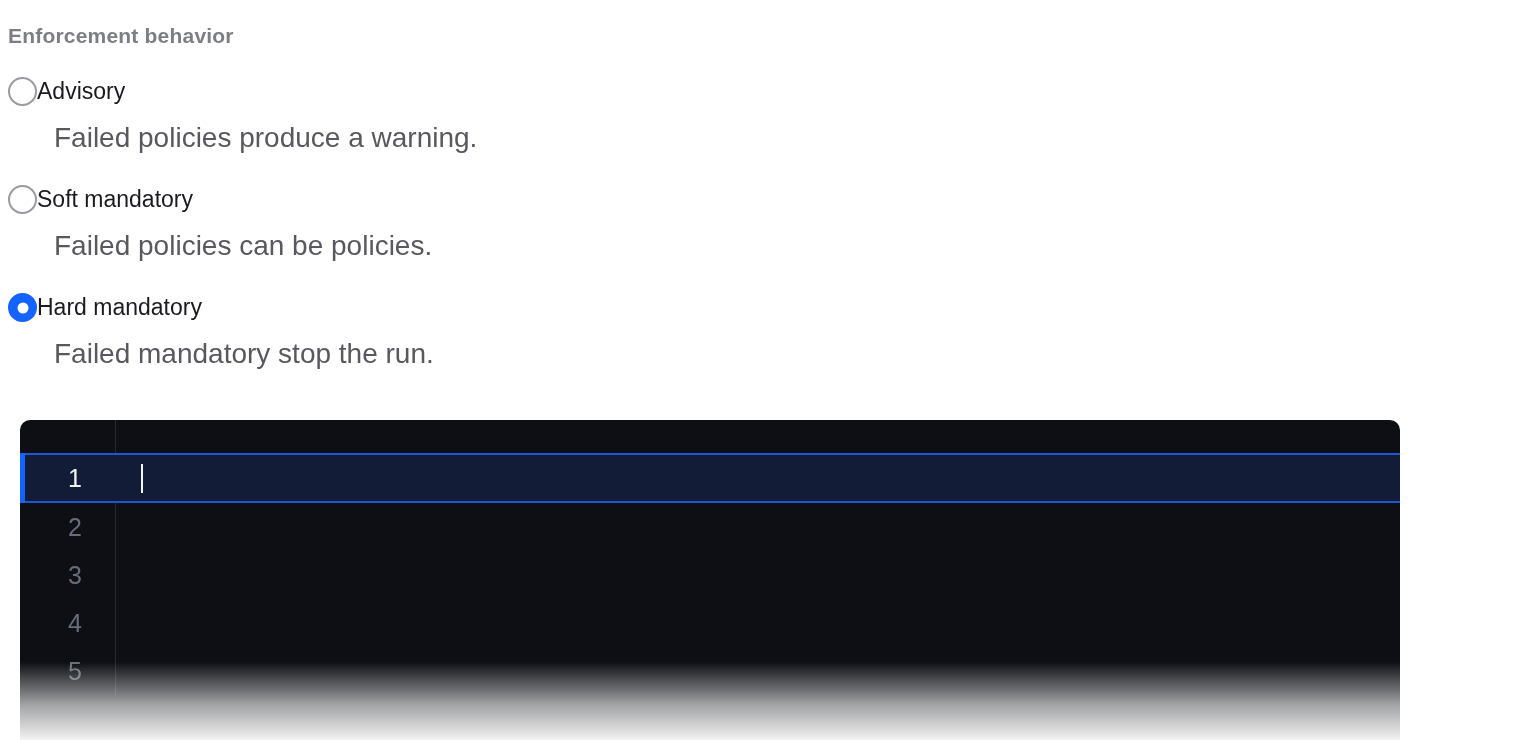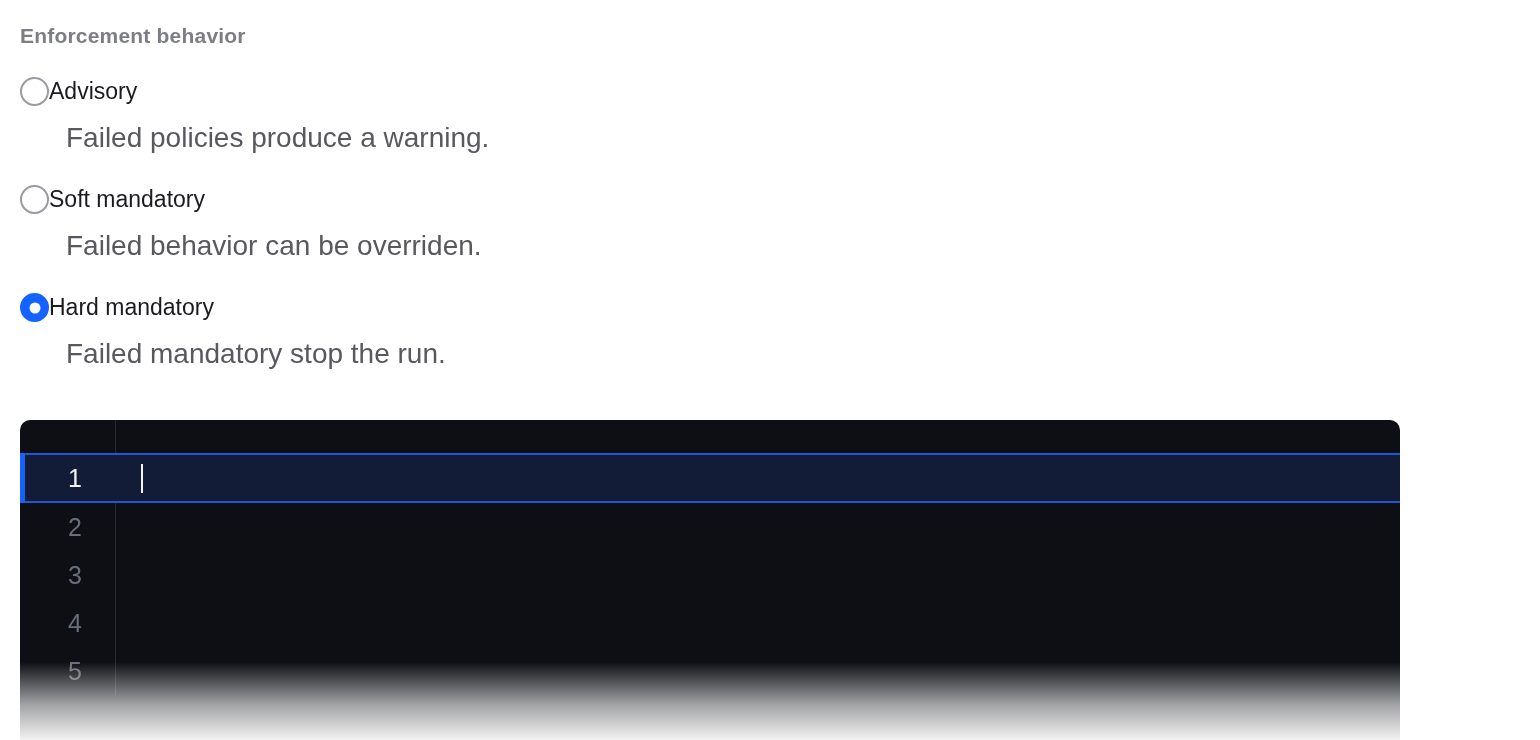--- a/index.html
+++ b/index.html
@@ -2,21 +2,21 @@
 <html><head>
 <meta charset="utf-8">
 <style>
   * { margin: 0; padding: 0; box-sizing: border-box; }
   html, body {
     width: 1540px; height: 740px;
     background: #ffffff;
     font-family: "Liberation Sans", sans-serif;
     overflow: hidden;
   }
-  .page { position: relative; width: 1420px; height: 740px; padding: 24px 20px 0 20px; }
+  .page { position: relative; width: 1420px; height: 740px; padding: 24px 20px 0 8px; }
 
   
   .section-label {
     font-size: 21px; font-weight: 600; color: #7d7e84;
     letter-spacing: 0.2px; margin-bottom: 29px;
   }
   .radio-option { margin-bottom: 34px; }
   .radio-row { display: flex; align-items: center; cursor: pointer; }
   .radio-circle {
     width: 29px; height: 29px; flex: 0 0 29px;
@@ -98,21 +98,21 @@
         <span class="radio-label">Advisory</span>
       </div>
       <div class="radio-desc">Failed policies produce a warning.</div>
     </div>
 
     <div class="radio-option">
       <div class="radio-row">
         <span class="radio-circle"></span>
         <span class="radio-label">Soft mandatory</span>
       </div>
-      <div class="radio-desc">Failed behavior can be overriden.</div>
+      <div class="radio-desc">Failed policies can be policies.</div>
     </div>
 
     <div class="radio-option checked">
       <div class="radio-row">
         <span class="radio-circle"></span>
         <span class="radio-label">Hard mandatory</span>
       </div>
       <div class="radio-desc">Failed mandatory stop the run.</div>
     </div>
 

